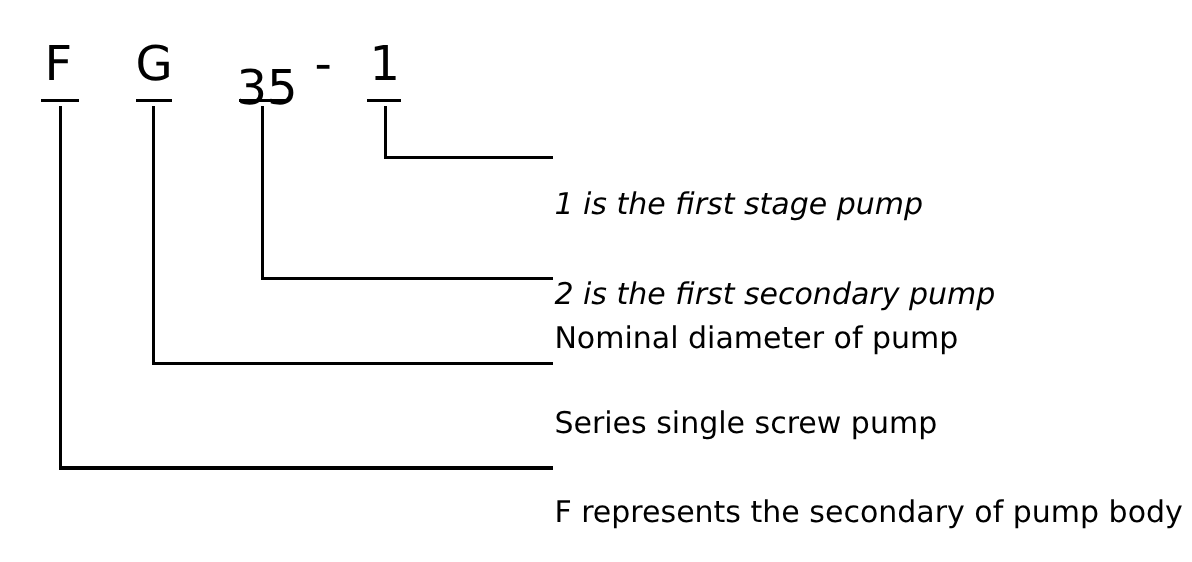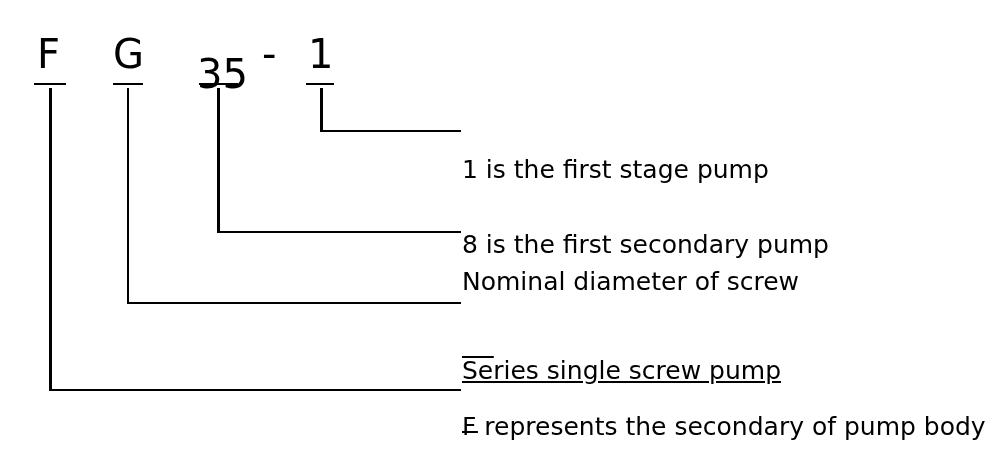--- a/index.html
+++ b/index.html
@@ -86,30 +86,30 @@
 
     <path d="M 321.5 88 L 321.5 131 L 461 131"></path>
 
     <path d="M 218.5 88 L 218.5 232 L 461 232"></path>
 
     <path d="M 128 88 L 128 303 L 461 303"></path>
 
     <path d="M 50.5 88 L 50.5 390 L 461 390"></path>
   </svg>
 
-  <div class="note" style="top:107px;">
+  <div class="note" style="top:107px;font-style:italic;">
     <span class="note-line">1 is the first stage pump</span>
-    <span class="note-line">8 is the first secondary pump</span>
+    <span class="note-line">2 is the first secondary pump</span>
   </div>
 
   <div class="note" style="top:219px;">
-    <span class="note-line">Nominal diameter of screw</span>
+    <span class="note-line">Nominal diameter of pump</span>
   </div>
 
-  <div class="note" style="top:308px;text-decoration:underline;">
+  <div class="note" style="top:290px;">
     <span class="note-line">Series single screw pump</span>
   </div>
 
   <div class="note" style="top:364px;">
     <span class="note-line">F represents the secondary of pump body</span>
     
     
   </div>
 
 </div>

